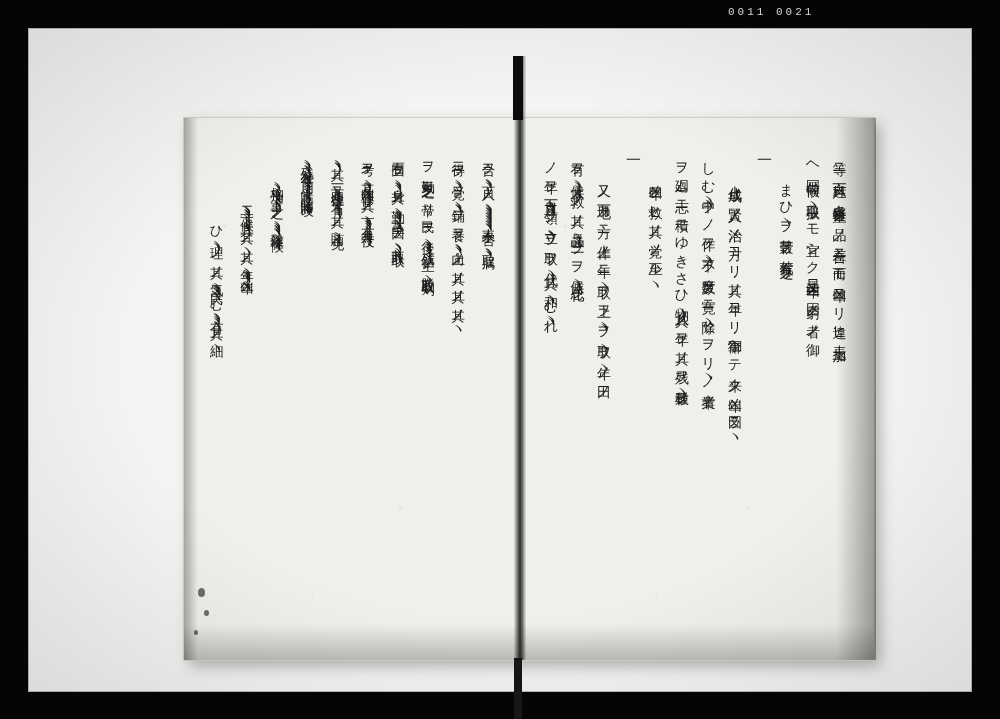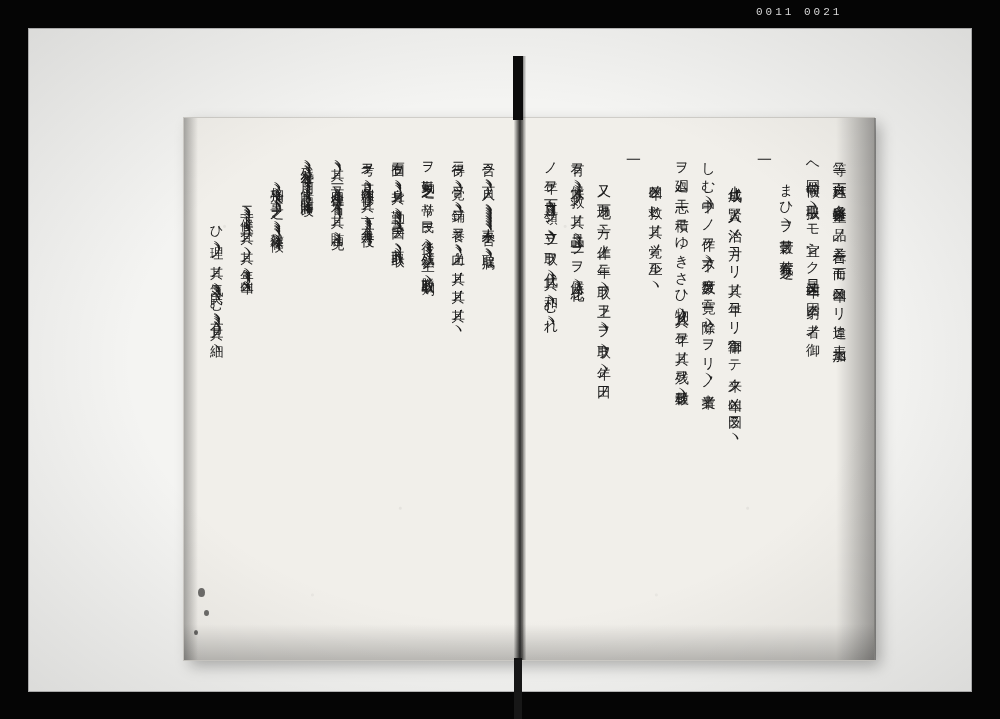--- a/index.html
+++ b/index.html
@@ -24,21 +24,20 @@
   
   .frame-number {
     position: absolute;
     top: 6px;
     left: 728px;
     font-family: "Liberation Mono", monospace;
     font-size: 11px;
     letter-spacing: 3px;
     color: #d8d8d8;
     white-space: pre;
-    margin-left: 28px;
   }
 
   
   .mount {
     position: absolute;
     left: 28px;
     top: 28px;
     width: 944px;
     height: 664px;
     background: #f4f4f2;

